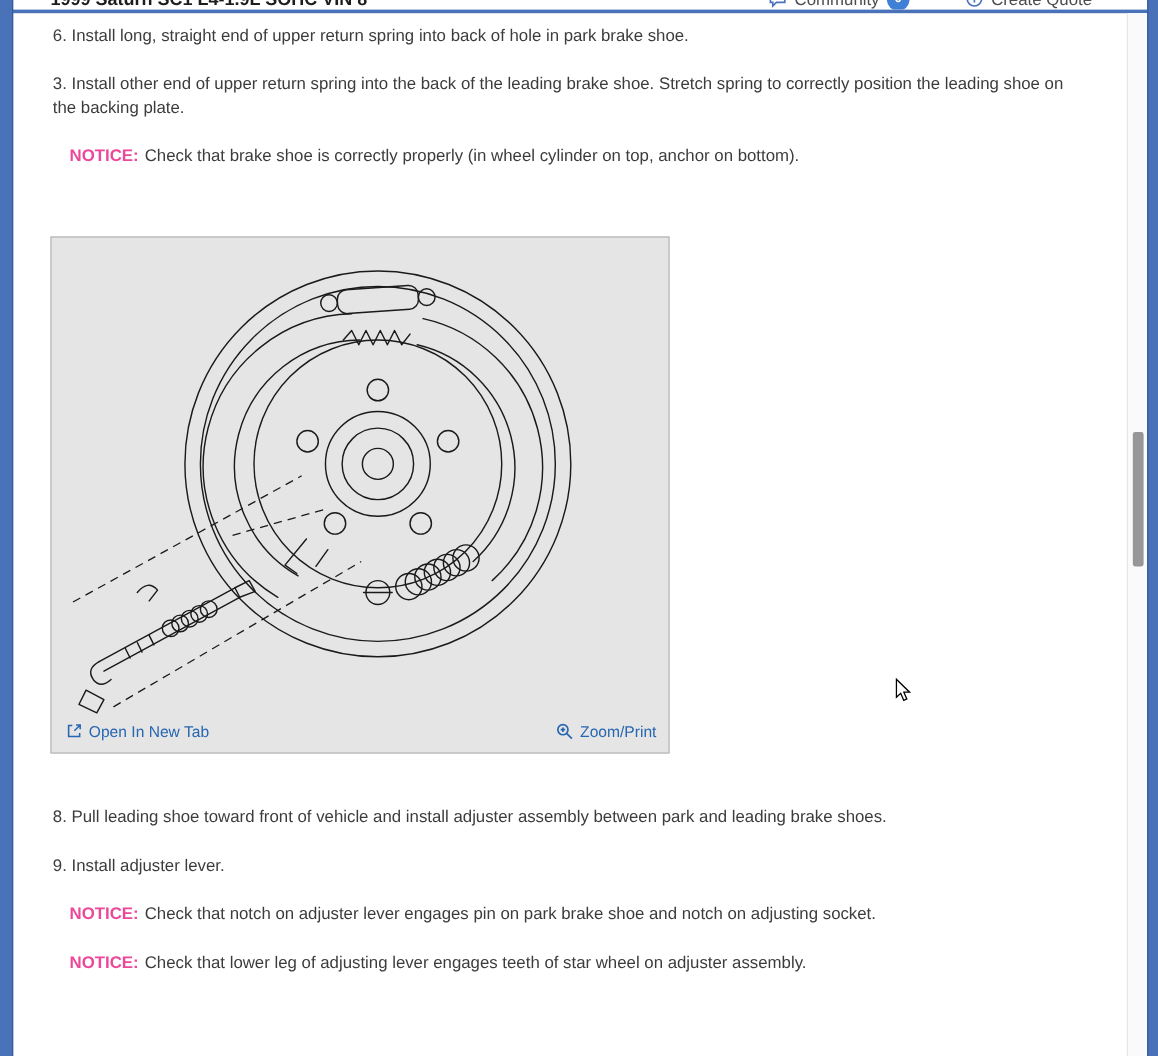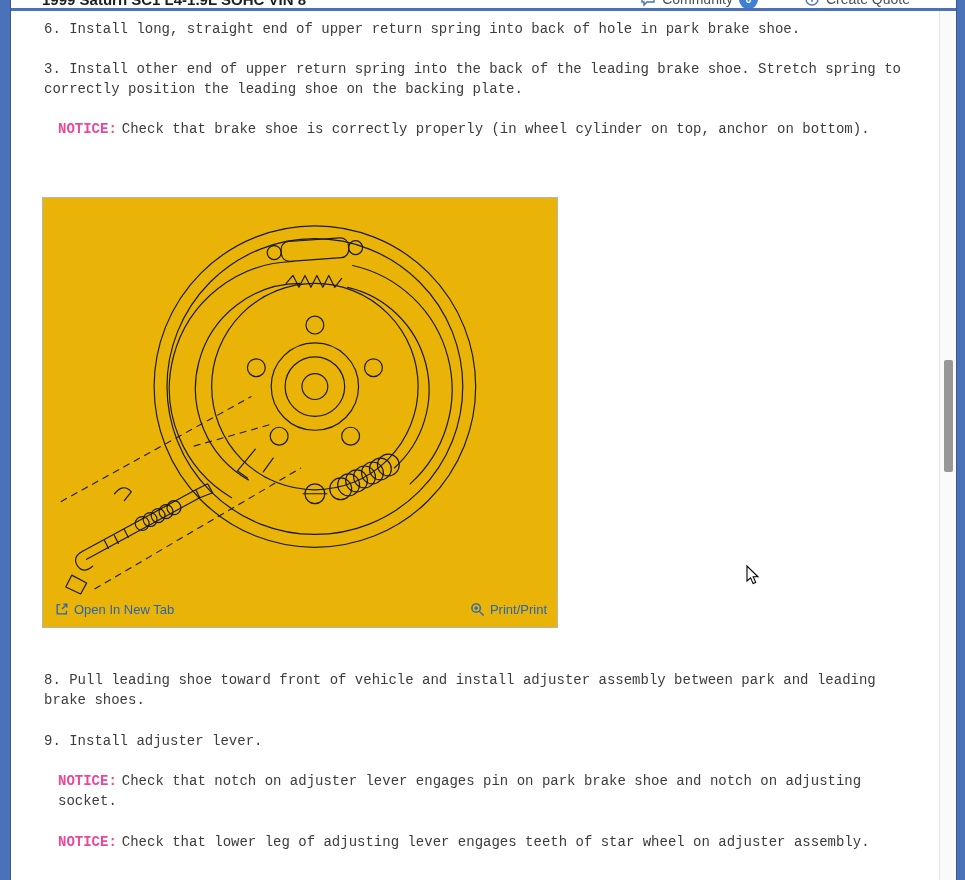--- a/index.html
+++ b/index.html
@@ -21,32 +21,32 @@
   .hbtn{display:flex;align-items:center;gap:6px;cursor:pointer;white-space:nowrap;}
   .hicon{color:#4a72b8;display:inline-flex;}
   .badge{display:inline-flex;align-items:center;justify-content:center;width:19px;height:19px;border-radius:50%;
     background:#3f7fd6;color:#fff;font-size:11px;font-weight:bold;}
   .spacer28{display:inline-block;width:28px;}
   
   .scroll-track{position:absolute;right:8px;top:11px;bottom:0;width:17px;background:#fafafa;border-left:1px solid #e6e6e6;z-index:5;}
   .scroll-thumb{position:absolute;left:4px;top:349px;width:9px;height:112px;background:#979797;border-radius:2px;}
   
   .content{position:absolute;left:0;top:11px;width:100%;padding:0 62px 0 44px;box-sizing:border-box;}
-  .content p{margin:0;line-height:20px;font-family:Liberation Mono, monospace;}
+  .content p{margin:0;line-height:20px;}
   .step6{margin-top:8px !important;}
   .step7{margin-top:20px !important;}
   .notice{margin-top:20px !important;padding-left:14px;}
   .notice b{color:#ec4899;margin-right:5px;}
   .step8{margin-top:42px !important;}
   .step9{margin-top:21px !important;}
   .n2{margin-top:20px !important;}
   .n3{margin-top:20px !important;}
   .n4{margin-top:21px !important;}
   
-  .figure{margin-top:58px;width:514px;height:429px;border:1px solid #b5b5b5;background:#eab308;
+  .figure{margin-top:58px;width:514px;height:429px;border:1px solid #b5b5b5;background:#e5e5e5;
     display:flex;flex-direction:column;margin-left:-2px;}
   .figure-img{flex:1;position:relative;overflow:hidden;}
   .figure-img svg{width:100%;height:100%;display:block;}
   .figure-footer{height:28px;display:flex;align-items:center;justify-content:space-between;padding:0 10px 4px 12px;}
   .figlink{display:inline-flex;align-items:center;gap:5px;color:#2766b1;font-size:13px;cursor:pointer;text-decoration:none;}
   .figlink svg{stroke:#2766b1;}
   
   .diag{stroke:#1a1a1a;fill:none;stroke-width:1.2;stroke-linecap:round;stroke-linejoin:round;}
   .diag-dash{stroke:#1a1a1a;fill:none;stroke-width:1.1;stroke-dasharray:7 5;}
   
@@ -178,21 +178,21 @@
         </svg>
         <span>Open In New Tab</span>
       </a>
       <a class="figlink">
         <svg width="15" height="15" viewBox="0 0 16 16" fill="none" stroke-width="1.5">
           <circle cx="6.5" cy="6.5" r="4.5"></circle>
           <line x1="10" y1="10" x2="14.5" y2="14.5"></line>
           <line x1="4.5" y1="6.5" x2="8.5" y2="6.5"></line>
           <line x1="6.5" y1="4.5" x2="6.5" y2="8.5"></line>
         </svg>
-        <span>Print/Print</span>
+        <span>Zoom/Print</span>
       </a>
     </div>
   </div>
 
   <p class="step8">8. Pull leading shoe toward front of vehicle and install adjuster assembly between park and leading brake shoes.</p>
 
 
   <p class="step9">9. Install adjuster lever.</p>
 
   <p class="notice n3"><b>NOTICE:</b><span>Check that notch on adjuster lever engages pin on park brake shoe and notch on adjusting socket.</span></p>

